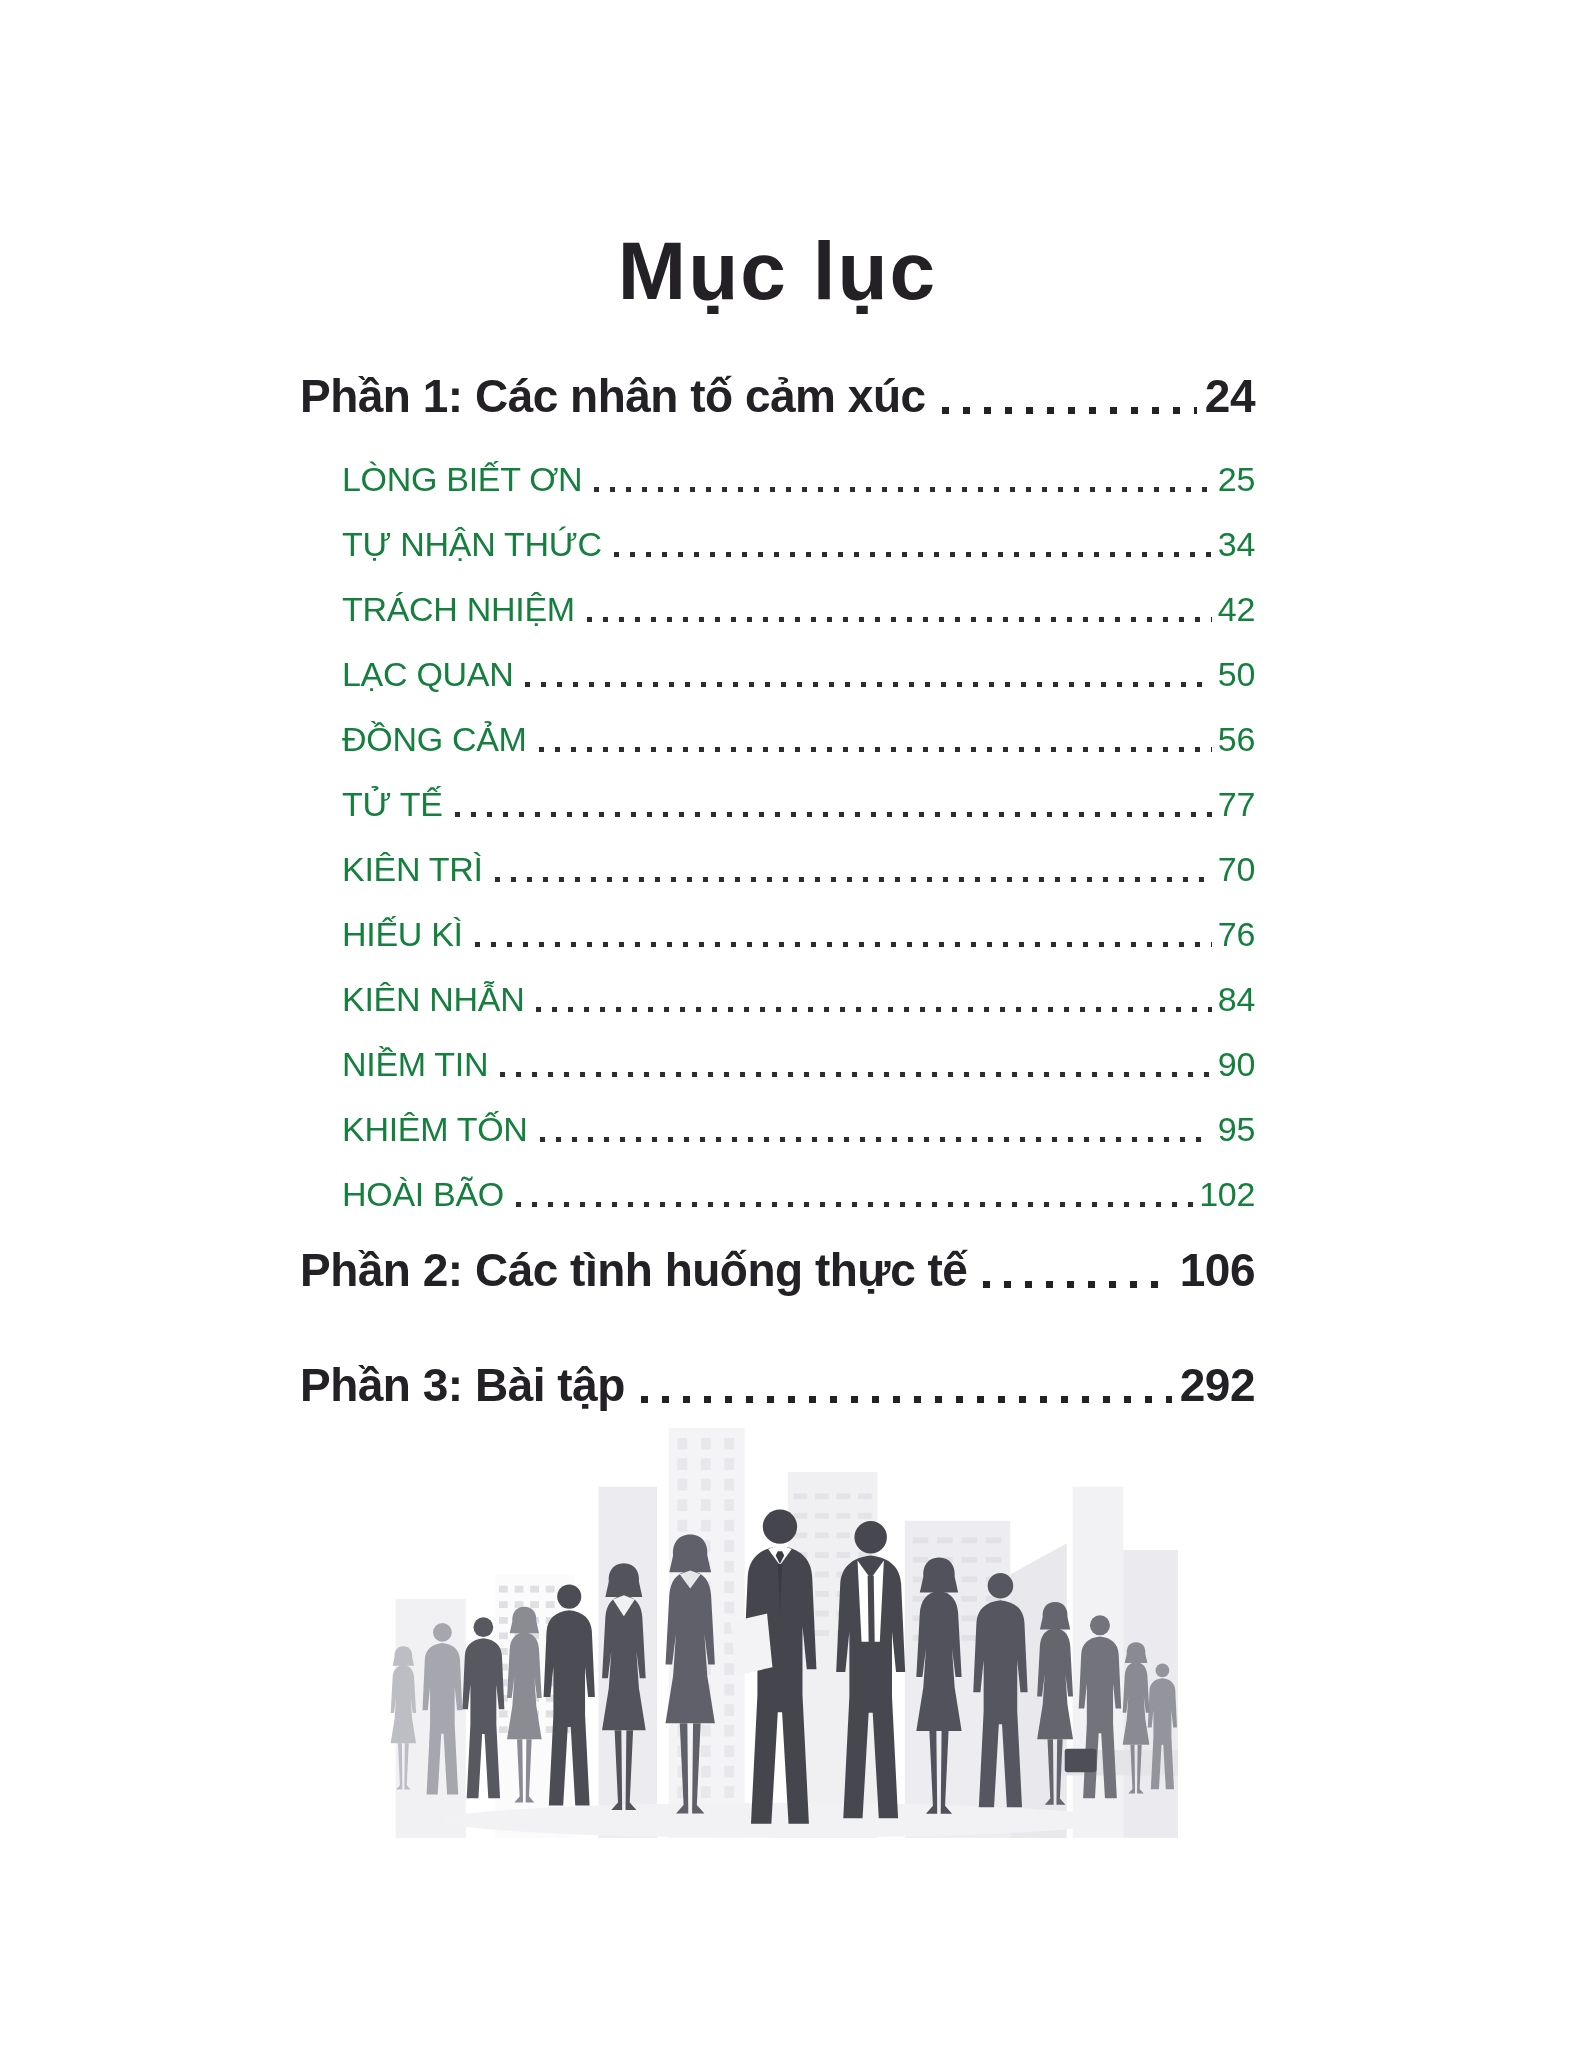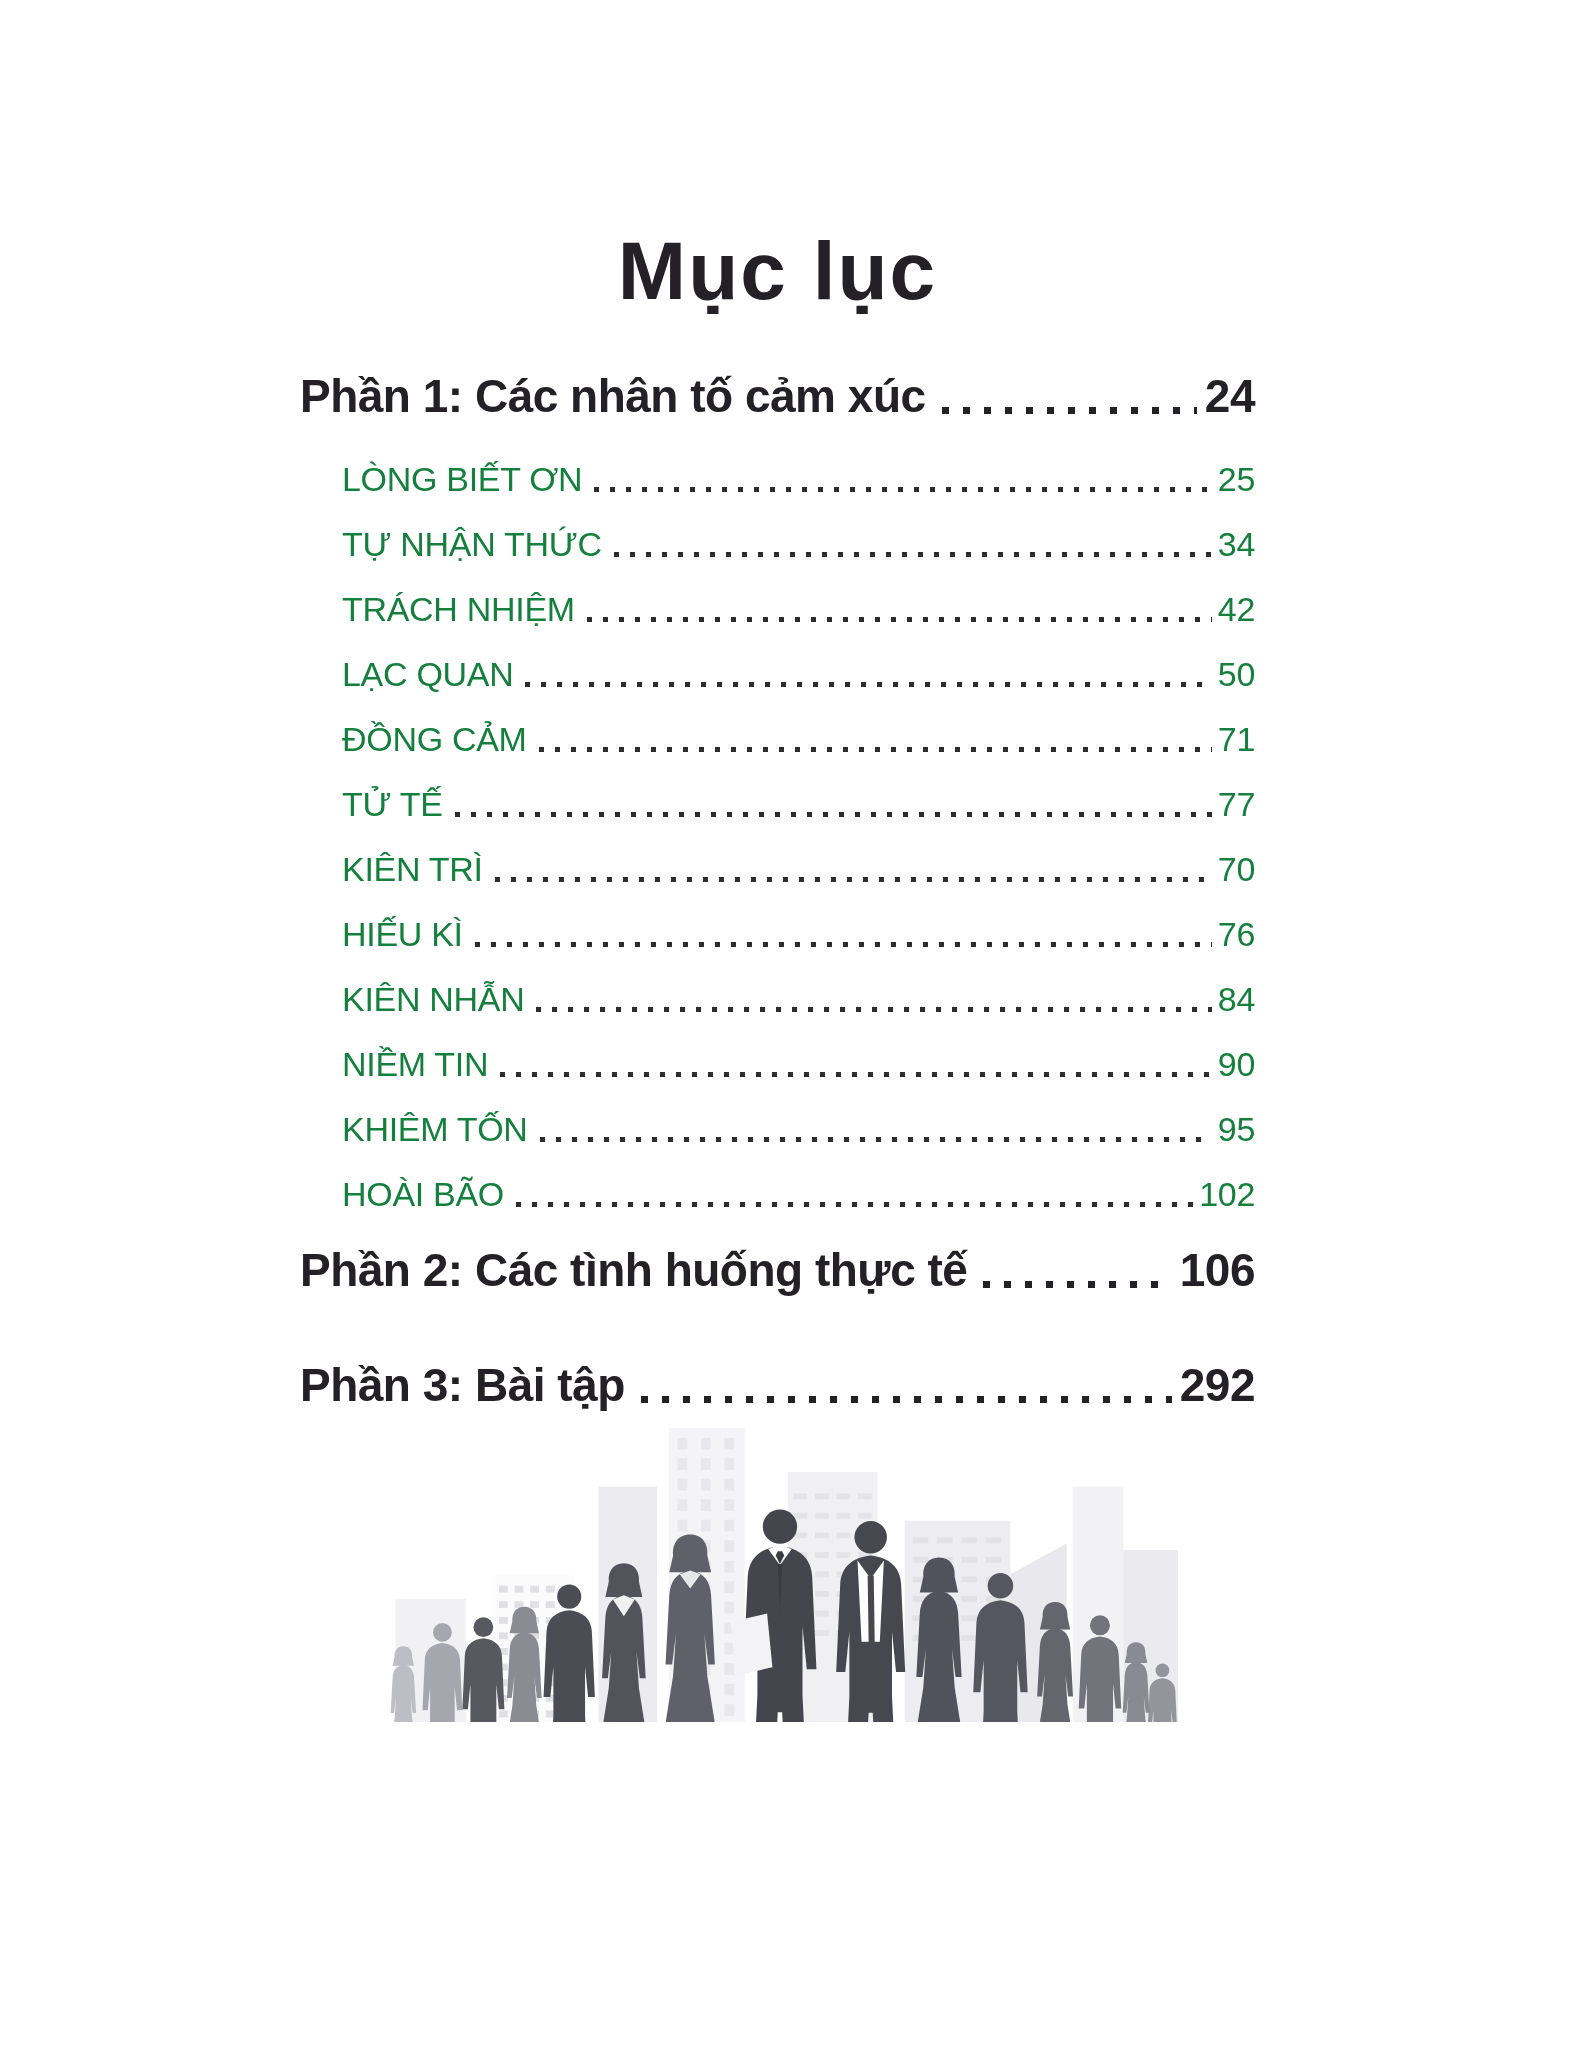--- a/index.html
+++ b/index.html
@@ -1,18 +1,18 @@
 <!DOCTYPE html>
 <html><head>
 <meta charset="utf-8">
 <style>
   html,body{margin:0;padding:0;background:#fff;}
   .page{
     position:relative;
-    width:1583px;height:1722px;
+    width:1583px;height:2048px;
     background:#fff;
     font-family:"Liberation Sans", sans-serif;
     color:#232026;
     overflow:hidden;
   }
   .toc{
     position:absolute;
     left:300px;top:228px;
     width:955px;
   }
@@ -100,21 +100,21 @@
         <span class="item-page">42</span>
       </div>
       <div class="item-row">
         <span>LẠC QUAN</span>
         <span class="leader leader-sm"></span>
         <span class="item-page">50</span>
       </div>
       <div class="item-row">
         <span>ĐỒNG CẢM</span>
         <span class="leader leader-sm"></span>
-        <span class="item-page">71</span>
+        <span class="item-page">56</span>
       </div>
       <div class="item-row">
         <span>TỬ TẾ</span>
         <span class="leader leader-sm"></span>
         <span class="item-page">77</span>
       </div>
       <div class="item-row">
         <span>KIÊN TRÌ</span>
         <span class="leader leader-sm"></span>
         <span class="item-page">70</span>

